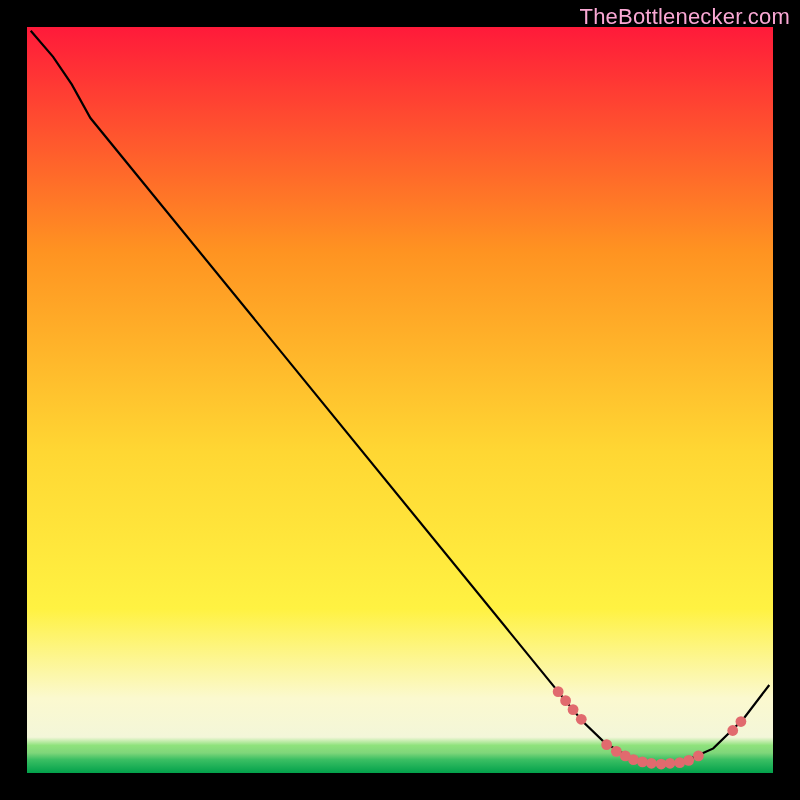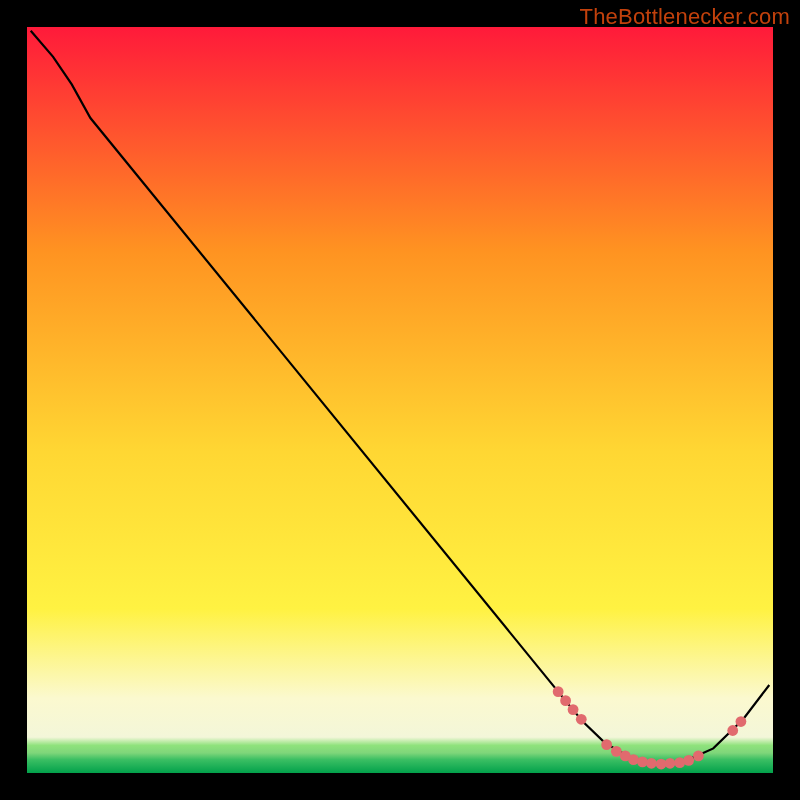--- a/index.html
+++ b/index.html
@@ -13,21 +13,21 @@
   .frame {
     position: relative;
     width: 800px;
     height: 800px;
     background: #000;
   }
   .watermark {
     position: absolute;
     top: 4px;
     right: 10px;
-    color: #c2410c;
+    color: #f9a8d4;
     font-size: 22px;
     font-weight: 500;
     letter-spacing: 0.2px;
     z-index: 5;
   }
   .plot {
     position: absolute;
     left: 27px;
     top: 27px;
     width: 746px;

